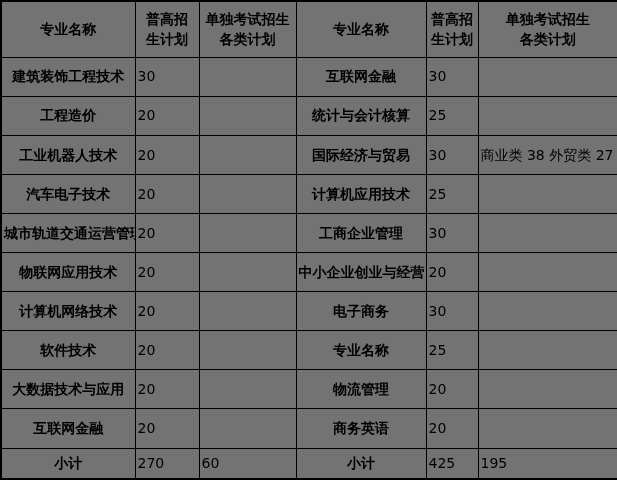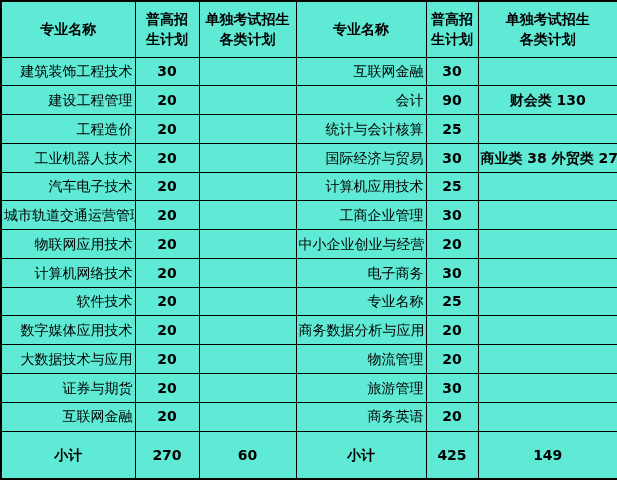--- a/index.html
+++ b/index.html
@@ -7,60 +7,59 @@
     padding: 0;
     background: #ffffff;
   }
   body {
     font-family: "DejaVu Sans", "Liberation Sans", sans-serif;
     color: #000000;
   }
   .page {
     width: 617px;
     height: 480px;
-    background: #5eead4;
+    background: #737373;
     box-sizing: border-box;
   }
   table.enroll {
     width: 617px;
     height: 480px;
     border-collapse: collapse;
     table-layout: fixed;
     border: 2px solid #000000;
   }
   table.enroll th,
   table.enroll td {
     border: 1px solid #000000;
     font-size: 14px;
     line-height: 1.45;
     padding: 0 2px;
     overflow: hidden;
     box-sizing: border-box;
   }
   thead tr { height: 56px; }
   tbody tr { height: 28px; }
-  tr.subtotal-row { height: 48px; }
+  tr.subtotal-row { height: 31px; }
 
   th.hdr {
     font-weight: bold;
     text-align: center;
     vertical-align: middle;
     white-space: pre-line;
     font-size: 14px;
   }
   td.major {
-    font-weight: normal;
-    text-align: right;
+    font-weight: bold;
+    text-align: center;
     padding-left: 3px;
     white-space: nowrap;
     font-size: 14px;
   }
   td.num {
-    font-weight: bold;
-    text-align: center;
+    font-weight: normal;
     font-size: 14px;
     white-space: nowrap;
   }
   td.subtotal-label {
     font-weight: bold;
     text-align: center;
     font-size: 14px;
   }
 </style>
 </head>
@@ -92,28 +91,20 @@
     </thead>
     <tbody id="table-body">
 
     <tr>
           <td class="major">建筑装饰工程技术</td>
           <td class="num">30</td>
           <td class="num"></td>
           <td class="major">互联网金融</td>
           <td class="num">30</td>
           <td class="num"></td>
-        </tr>
-        <tr>
-          <td class="major">建设工程管理</td>
-          <td class="num">20</td>
-          <td class="num"></td>
-          <td class="major">会计</td>
-          <td class="num">90</td>
-          <td class="num">财会类 130</td>
         </tr>
         <tr>
           <td class="major">工程造价</td>
           <td class="num">20</td>
           <td class="num"></td>
           <td class="major">统计与会计核算</td>
           <td class="num">25</td>
           <td class="num"></td>
         </tr>
         <tr>
@@ -158,56 +149,40 @@
         </tr>
         <tr>
           <td class="major">软件技术</td>
           <td class="num">20</td>
           <td class="num"></td>
           <td class="major">专业名称</td>
           <td class="num">25</td>
           <td class="num"></td>
         </tr>
         <tr>
-          <td class="major">数字媒体应用技术</td>
-          <td class="num">20</td>
-          <td class="num"></td>
-          <td class="major">商务数据分析与应用</td>
-          <td class="num">20</td>
-          <td class="num"></td>
-        </tr>
-        <tr>
           <td class="major">大数据技术与应用</td>
           <td class="num">20</td>
           <td class="num"></td>
           <td class="major">物流管理</td>
           <td class="num">20</td>
-          <td class="num"></td>
-        </tr>
-        <tr>
-          <td class="major">证券与期货</td>
-          <td class="num">20</td>
-          <td class="num"></td>
-          <td class="major">旅游管理</td>
-          <td class="num">30</td>
           <td class="num"></td>
         </tr>
         <tr>
           <td class="major">互联网金融</td>
           <td class="num">20</td>
           <td class="num"></td>
           <td class="major">商务英语</td>
           <td class="num">20</td>
           <td class="num"></td>
         </tr>
       </tbody>
     <tfoot>
       <tr class="subtotal-row">
         <td class="subtotal-label">小计</td>
         <td class="num">270</td>
         <td class="num">60</td>
         <td class="subtotal-label">小计</td>
         <td class="num">425</td>
-        <td class="num">149</td>
+        <td class="num">195</td>
       </tr>
     </tfoot>
   </table>
 </div>
 
 </body></html>

